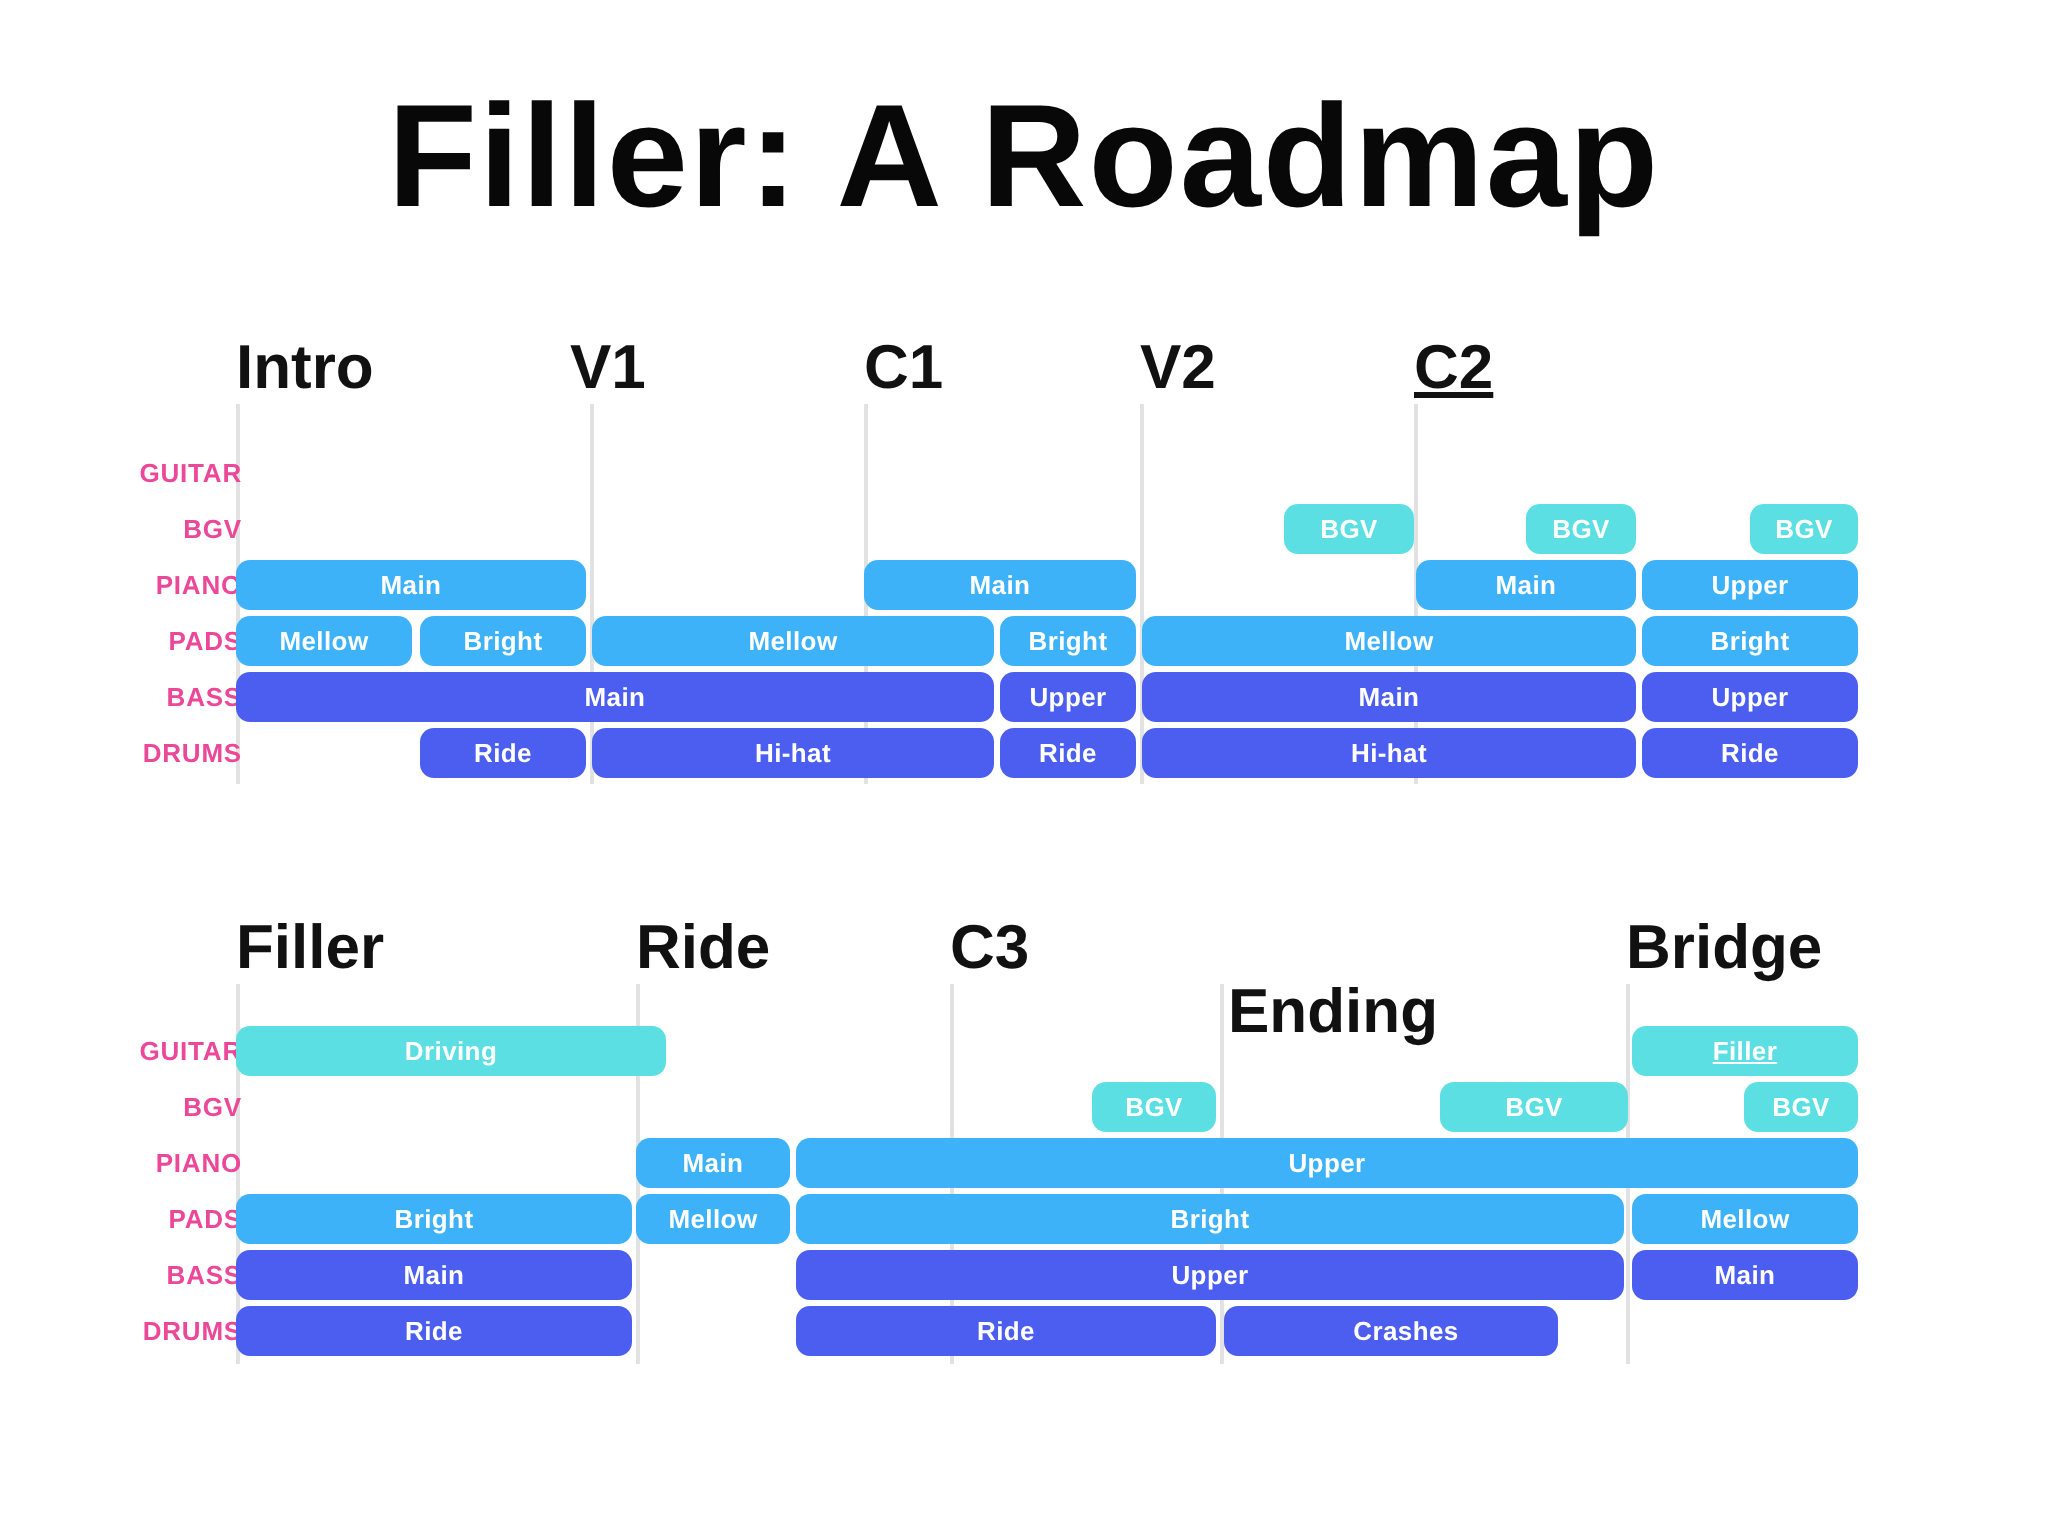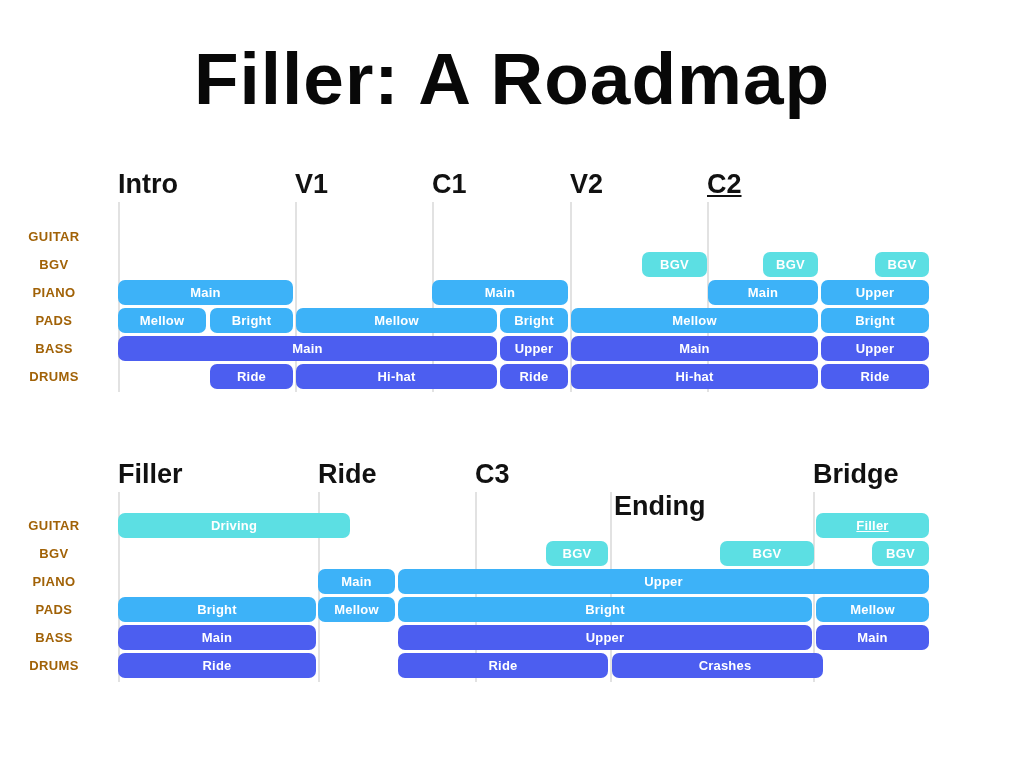--- a/index.html
+++ b/index.html
@@ -6,46 +6,46 @@
   .stage{
     position:relative;width:1024px;height:768px;background:#ffffff;overflow:hidden;
     font-family:"Liberation Sans","DejaVu Sans",sans-serif;
   }
   .title{
     position:absolute;left:0;top:36px;width:1024px;margin:0;
     text-align:center;font-size:73px;line-height:86px;font-weight:800;
     letter-spacing:1px;color:#080808;
   }
   .section-header{
-    position:absolute;font-size:27px;font-weight:800;color:#111;line-height:34px;white-space:nowrap;
+    position:absolute;font-size:31px;font-weight:800;color:#111;line-height:34px;white-space:nowrap;
   }
   .gridline{
     position:absolute;width:2px;background:#e2e2e2;
   }
   .track-label{
-    position:absolute;left:0;width:108px;text-align:center;
-    font-size:13px;font-weight:700;color:#a16207;letter-spacing:.4px;line-height:25px;
+    position:absolute;left:0;width:108px;text-align:right;
+    font-size:13px;font-weight:700;color:#ec4899;letter-spacing:.4px;line-height:25px;padding-left:13px;
   }
   .bar{
     position:absolute;height:25px;border-radius:7px;
     display:flex;align-items:center;justify-content:center;
     color:#ffffff;font-size:13px;font-weight:700;letter-spacing:.2px;
     box-sizing:border-box;white-space:nowrap;overflow:hidden;
   }
 </style>
 </head>
 <body>
 
 <div class="stage">
   <h1 class="title">Filler: A Roadmap</h1>
   <div>
       <div class="gridline" style="left: 118px; top: 202px; height: 190px; background: rgb(226, 226, 226);"></div>
       <div class="section-header" style="left: 118px; top: 167px;">Intro</div>
       <div class="gridline" style="left: 295px; top: 202px; height: 190px; background: rgb(226, 226, 226);"></div>
-      <div class="section-header" style="left: 295px; top: 167px;">V1</div>
+      <div class="section-header" style="left: 285px; top: 167px;">V1</div>
       <div class="gridline" style="left: 432px; top: 202px; height: 190px; background: rgb(226, 226, 226);"></div>
       <div class="section-header" style="left: 432px; top: 167px;">C1</div>
       <div class="gridline" style="left: 570px; top: 202px; height: 190px; background: rgb(226, 226, 226);"></div>
       <div class="section-header" style="left: 570px; top: 167px;">V2</div>
       <div class="gridline" style="left: 707px; top: 202px; height: 190px; background: rgb(226, 226, 226);"></div>
       <div class="section-header" style="left: 707px; top: 167px; text-decoration: underline;">C2</div>
       <div class="track-label" style="top: 224px; width: 108px;">GUITAR</div>
       <div class="track-label" style="top: 252px; width: 108px;">BGV</div>
       <div class="track-label" style="top: 280px; width: 108px;">PIANO</div>
       <div class="track-label" style="top: 308px; width: 108px;">PADS</div>
@@ -84,31 +84,31 @@
       <div class="gridline" style="left: 610px; top: 492px; height: 190px; background: rgb(226, 226, 226);"></div>
       <div class="section-header" style="left: 614px; top: 457px; margin-top: 32px;">Ending</div>
       <div class="gridline" style="left: 813px; top: 492px; height: 190px; background: rgb(226, 226, 226);"></div>
       <div class="section-header" style="left: 813px; top: 457px;">Bridge</div>
       <div class="track-label" style="top: 513px; width: 108px;">GUITAR</div>
       <div class="track-label" style="top: 541px; width: 108px;">BGV</div>
       <div class="track-label" style="top: 569px; width: 108px;">PIANO</div>
       <div class="track-label" style="top: 597px; width: 108px;">PADS</div>
       <div class="track-label" style="top: 625px; width: 108px;">BASS</div>
       <div class="track-label" style="top: 653px; width: 108px;">DRUMS</div>
-      <div class="bar" style="left: 118px; width: 232px; top: 513px; height: 25px; background: rgb(92, 223, 227); color: rgb(255, 255, 255);">Driving</div>
+      <div class="bar" style="left: 118px; width: 215px; top: 513px; height: 25px; background: rgb(92, 223, 227); color: rgb(255, 255, 255);">Driving</div>
       <div class="bar" style="left: 816px; width: 113px; top: 513px; height: 25px; background: rgb(92, 223, 227); color: rgb(255, 255, 255); text-decoration: underline;">Filler</div>
       <div class="bar" style="left: 546px; width: 62px; top: 541px; height: 25px; background: rgb(92, 223, 227); color: rgb(255, 255, 255);">BGV</div>
       <div class="bar" style="left: 720px; width: 94px; top: 541px; height: 25px; background: rgb(92, 223, 227); color: rgb(255, 255, 255);">BGV</div>
       <div class="bar" style="left: 872px; width: 57px; top: 541px; height: 25px; background: rgb(92, 223, 227); color: rgb(255, 255, 255);">BGV</div>
       <div class="bar" style="left: 318px; width: 77px; top: 569px; height: 25px; background: rgb(61, 178, 248); color: rgb(255, 255, 255);">Main</div>
       <div class="bar" style="left: 398px; width: 531px; top: 569px; height: 25px; background: rgb(61, 178, 248); color: rgb(255, 255, 255);">Upper</div>
       <div class="bar" style="left: 118px; width: 198px; top: 597px; height: 25px; background: rgb(61, 178, 248); color: rgb(255, 255, 255);">Bright</div>
       <div class="bar" style="left: 318px; width: 77px; top: 597px; height: 25px; background: rgb(61, 178, 248); color: rgb(255, 255, 255);">Mellow</div>
       <div class="bar" style="left: 398px; width: 414px; top: 597px; height: 25px; background: rgb(61, 178, 248); color: rgb(255, 255, 255);">Bright</div>
       <div class="bar" style="left: 816px; width: 113px; top: 597px; height: 25px; background: rgb(61, 178, 248); color: rgb(255, 255, 255);">Mellow</div>
       <div class="bar" style="left: 118px; width: 198px; top: 625px; height: 25px; background: rgb(76, 94, 240); color: rgb(255, 255, 255);">Main</div>
       <div class="bar" style="left: 398px; width: 414px; top: 625px; height: 25px; background: rgb(76, 94, 240); color: rgb(255, 255, 255);">Upper</div>
       <div class="bar" style="left: 816px; width: 113px; top: 625px; height: 25px; background: rgb(76, 94, 240); color: rgb(255, 255, 255);">Main</div>
       <div class="bar" style="left: 118px; width: 198px; top: 653px; height: 25px; background: rgb(76, 94, 240); color: rgb(255, 255, 255);">Ride</div>
       <div class="bar" style="left: 398px; width: 210px; top: 653px; height: 25px; background: rgb(76, 94, 240); color: rgb(255, 255, 255);">Ride</div>
-      <div class="bar" style="left: 612px; width: 211px; top: 653px; height: 25px; background: rgb(76, 94, 240); color: rgb(255, 255, 255); padding-left: 15px;">Crashes</div>
+      <div class="bar" style="left: 612px; width: 167px; top: 653px; height: 25px; background: rgb(76, 94, 240); color: rgb(255, 255, 255); padding-left: 15px;">Crashes</div>
     </div>
 </div>
 
 </body></html>

